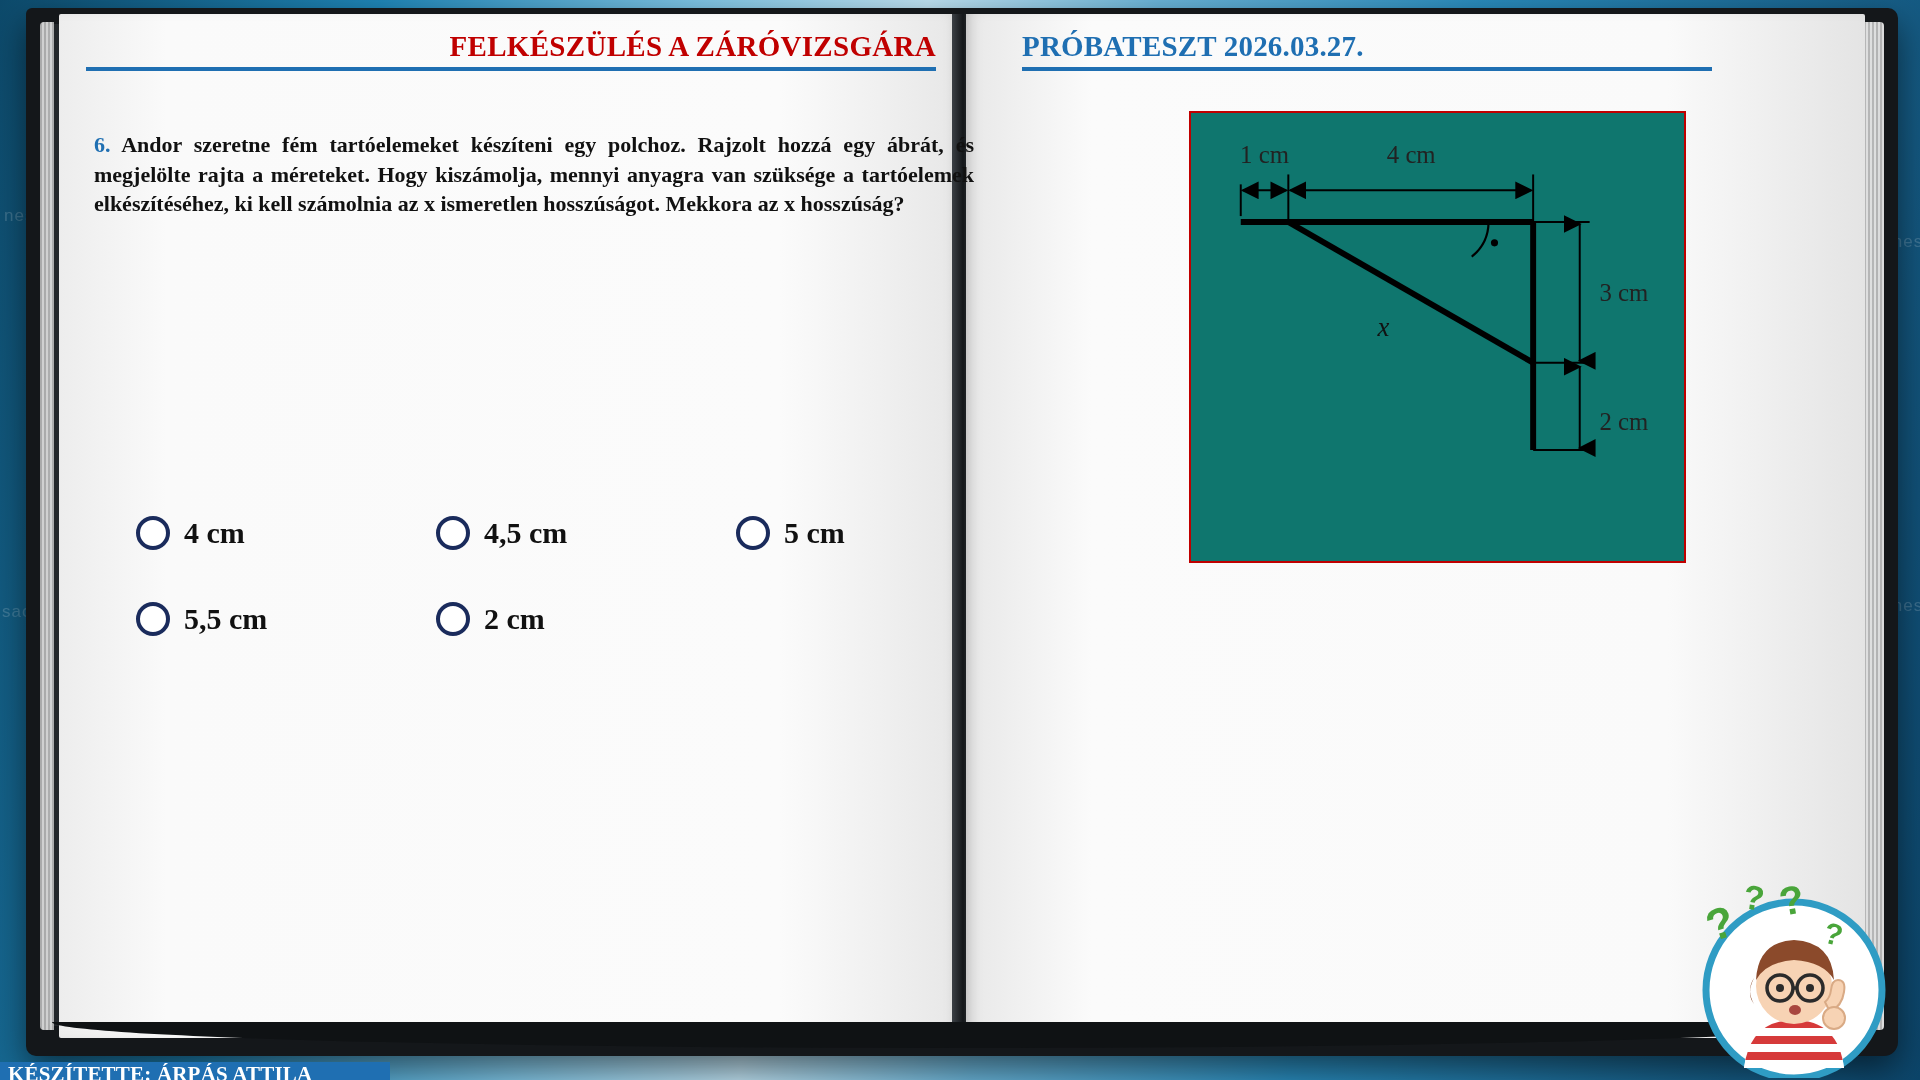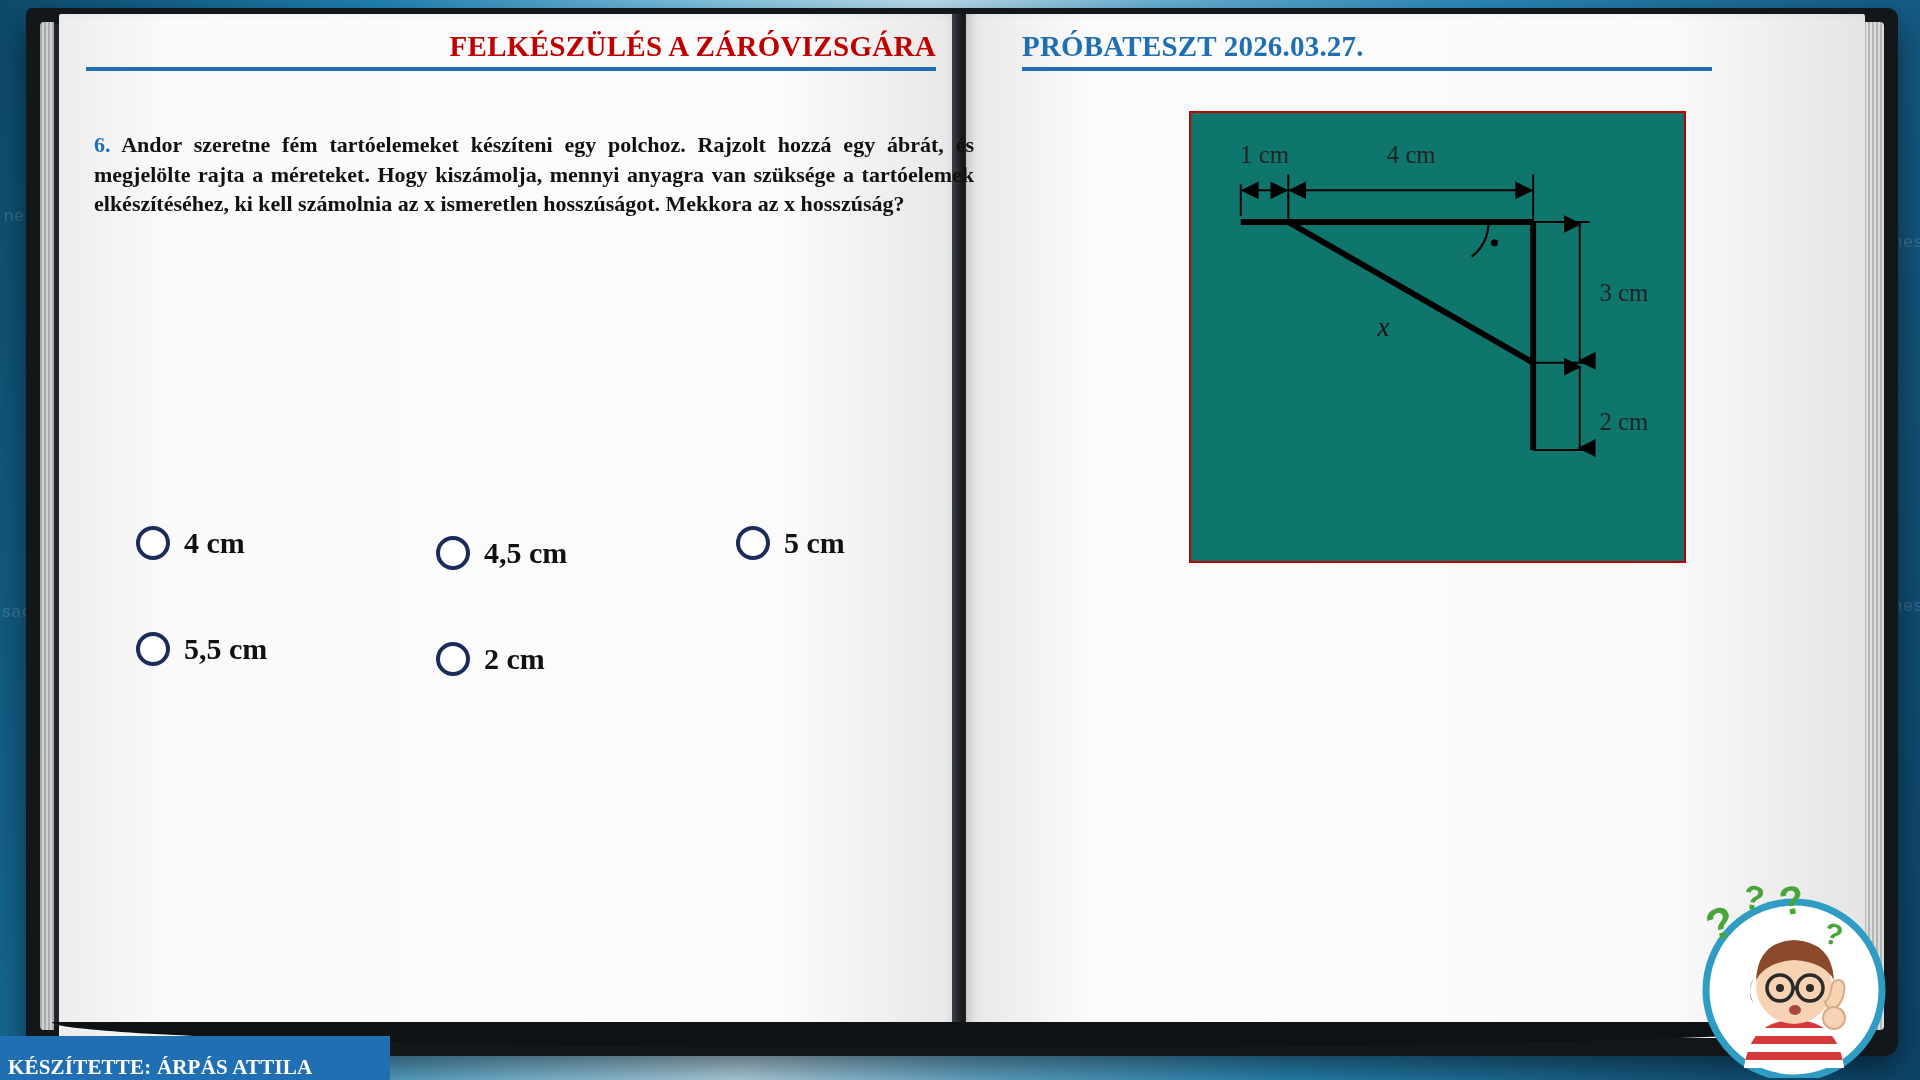--- a/index.html
+++ b/index.html
@@ -171,21 +171,21 @@
     display: flex;
     align-items: center;
     margin-bottom: 52px;
   }
   .opt {
     display: flex;
     align-items: center;
     gap: 14px;
   }
   .opt-1 { width: 300px; }
-  .opt-2 { width: 300px; margin-top: 20px; }
+  .opt-2 { width: 300px; }
   .opt-3 { width: 220px; }
   .radio {
     width: 34px; height: 34px;
     border: 4px solid #1a2b5c;
     border-radius: 50%;
     background: #fff;
     flex: none;
   }
   .opt-label {
     font-size: 30px;
@@ -213,24 +213,24 @@
     width: 196px;
     height: 196px;
   }
 
   
   .footer-bar {
     position: absolute;
     left: 0;
     bottom: 0;
     width: 390px;
-    height: 44px;
+    height: 18px;
     background: #1F6FB2;
     display: flex;
-    align-items: flex-end;
+    align-items: flex-start;
     padding-left: 8px;
   }
   .footer-bar .credit {
     color: #ffffff;
     font-weight: bold;
     font-size: 21px;
     letter-spacing: .2px;
     font-family: "Liberation Serif", serif;
   }
 </style>

